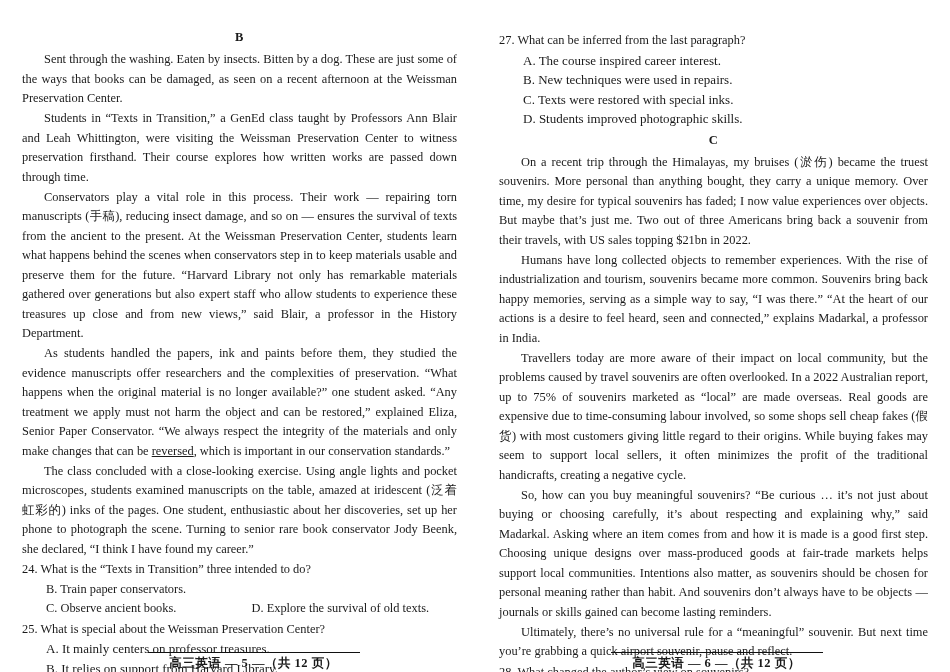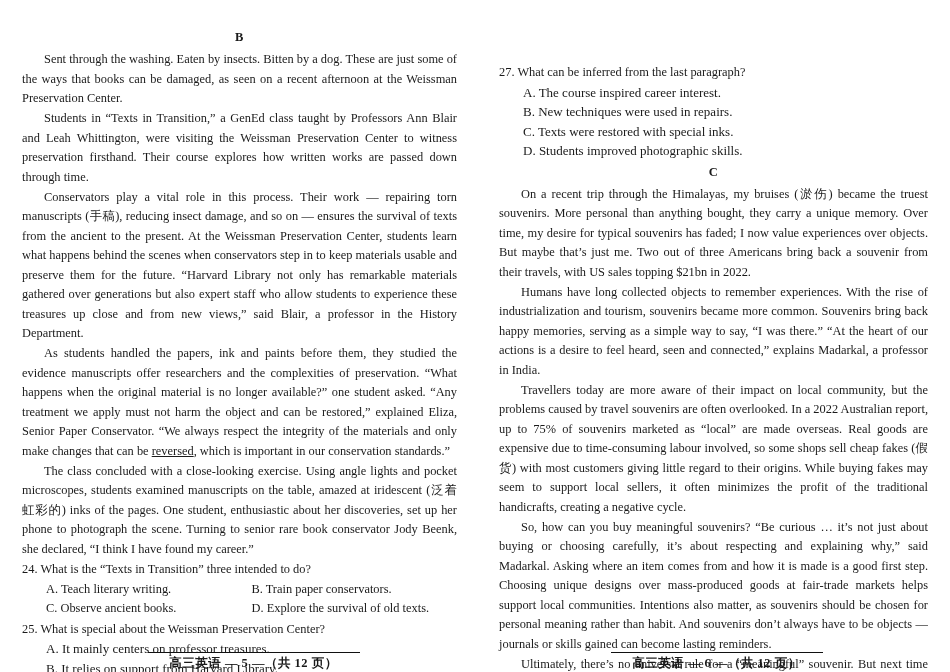--- a/index.html
+++ b/index.html
@@ -18,21 +18,21 @@
     height: 672px;
     padding: 30px 22px 0 22px;
     display: flex;
     gap: 0;
   }
   .col {
     width: 453px;
     position: relative;
   }
   .col.left { padding-right: 18px; }
-  .col.right { padding-left: 24px; margin-top: 32px; }
+  .col.right { padding-left: 24px; }
   .section-letter {
     text-align: center;
     font-weight: bold;
     font-size: 12.5px;
     margin: 0 0 5px 0;
     letter-spacing: 0.5px;
   }
   p.para {
     margin: 0 0 0.5px 0;
     font-size: 12.4px;
@@ -94,21 +94,20 @@
     <p class="para">Students in “Texts in Transition,” a GenEd class taught by Professors Ann Blair and Leah Whittington, were visiting the Weissman Preservation Center to witness preservation firsthand. Their course explores how written works are passed down through time.</p>
     <p class="para">Conservators play a vital role in this process. Their work — repairing torn manuscripts (手稿), reducing insect damage, and so on — ensures the survival of texts from the ancient to the present. At the Weissman Preservation Center, students learn what happens behind the scenes when conservators step in to keep materials usable and preserve them for the future. “Harvard Library not only has remarkable materials gathered over generations but also expert staff who allow students to experience these treasures up close and from new views,” said Blair, a professor in the History Department.</p>
     <p class="para"><span>As students handled the papers, ink and paints before them, they studied the evidence manuscripts offer researchers and the complexities of preservation. “What happens when the original material is no longer available?” one student asked. “Any treatment we apply must not harm the object and can be restored,” explained Eliza, Senior Paper Conservator. “We always respect the integrity of the materials and only make changes that can be <u class="ul">reversed</u>, which is important in our conservation standards.”</span></p>
     <p class="para">The class concluded with a close-looking exercise. Using angle lights and pocket microscopes, students examined manuscripts on the table, amazed at iridescent (泛着虹彩的) inks of the pages. One student, enthusiastic about her discoveries, set up her phone to photograph the scene. Turning to senior rare book conservator Jody Beenk, she declared, “I think I have found my career.”</p>
 
     <div class="q">
       <span>24.</span>
       <span>What is the “Texts in Transition” three intended to do?</span>
     </div>
     <div class="opts-row">
-      <div class="o1">A. Teach literary writing.</div>
       <div class="o2">B. Train paper conservators.</div>
     </div>
     <div class="opts-row">
       <div class="o1">C. Observe ancient books.</div>
       <div class="o2">D. Explore the survival of old texts.</div>
     </div>
 
     <div class="q">
       <span>25.</span>
       <span>What is special about the Weissman Preservation Center?</span>

